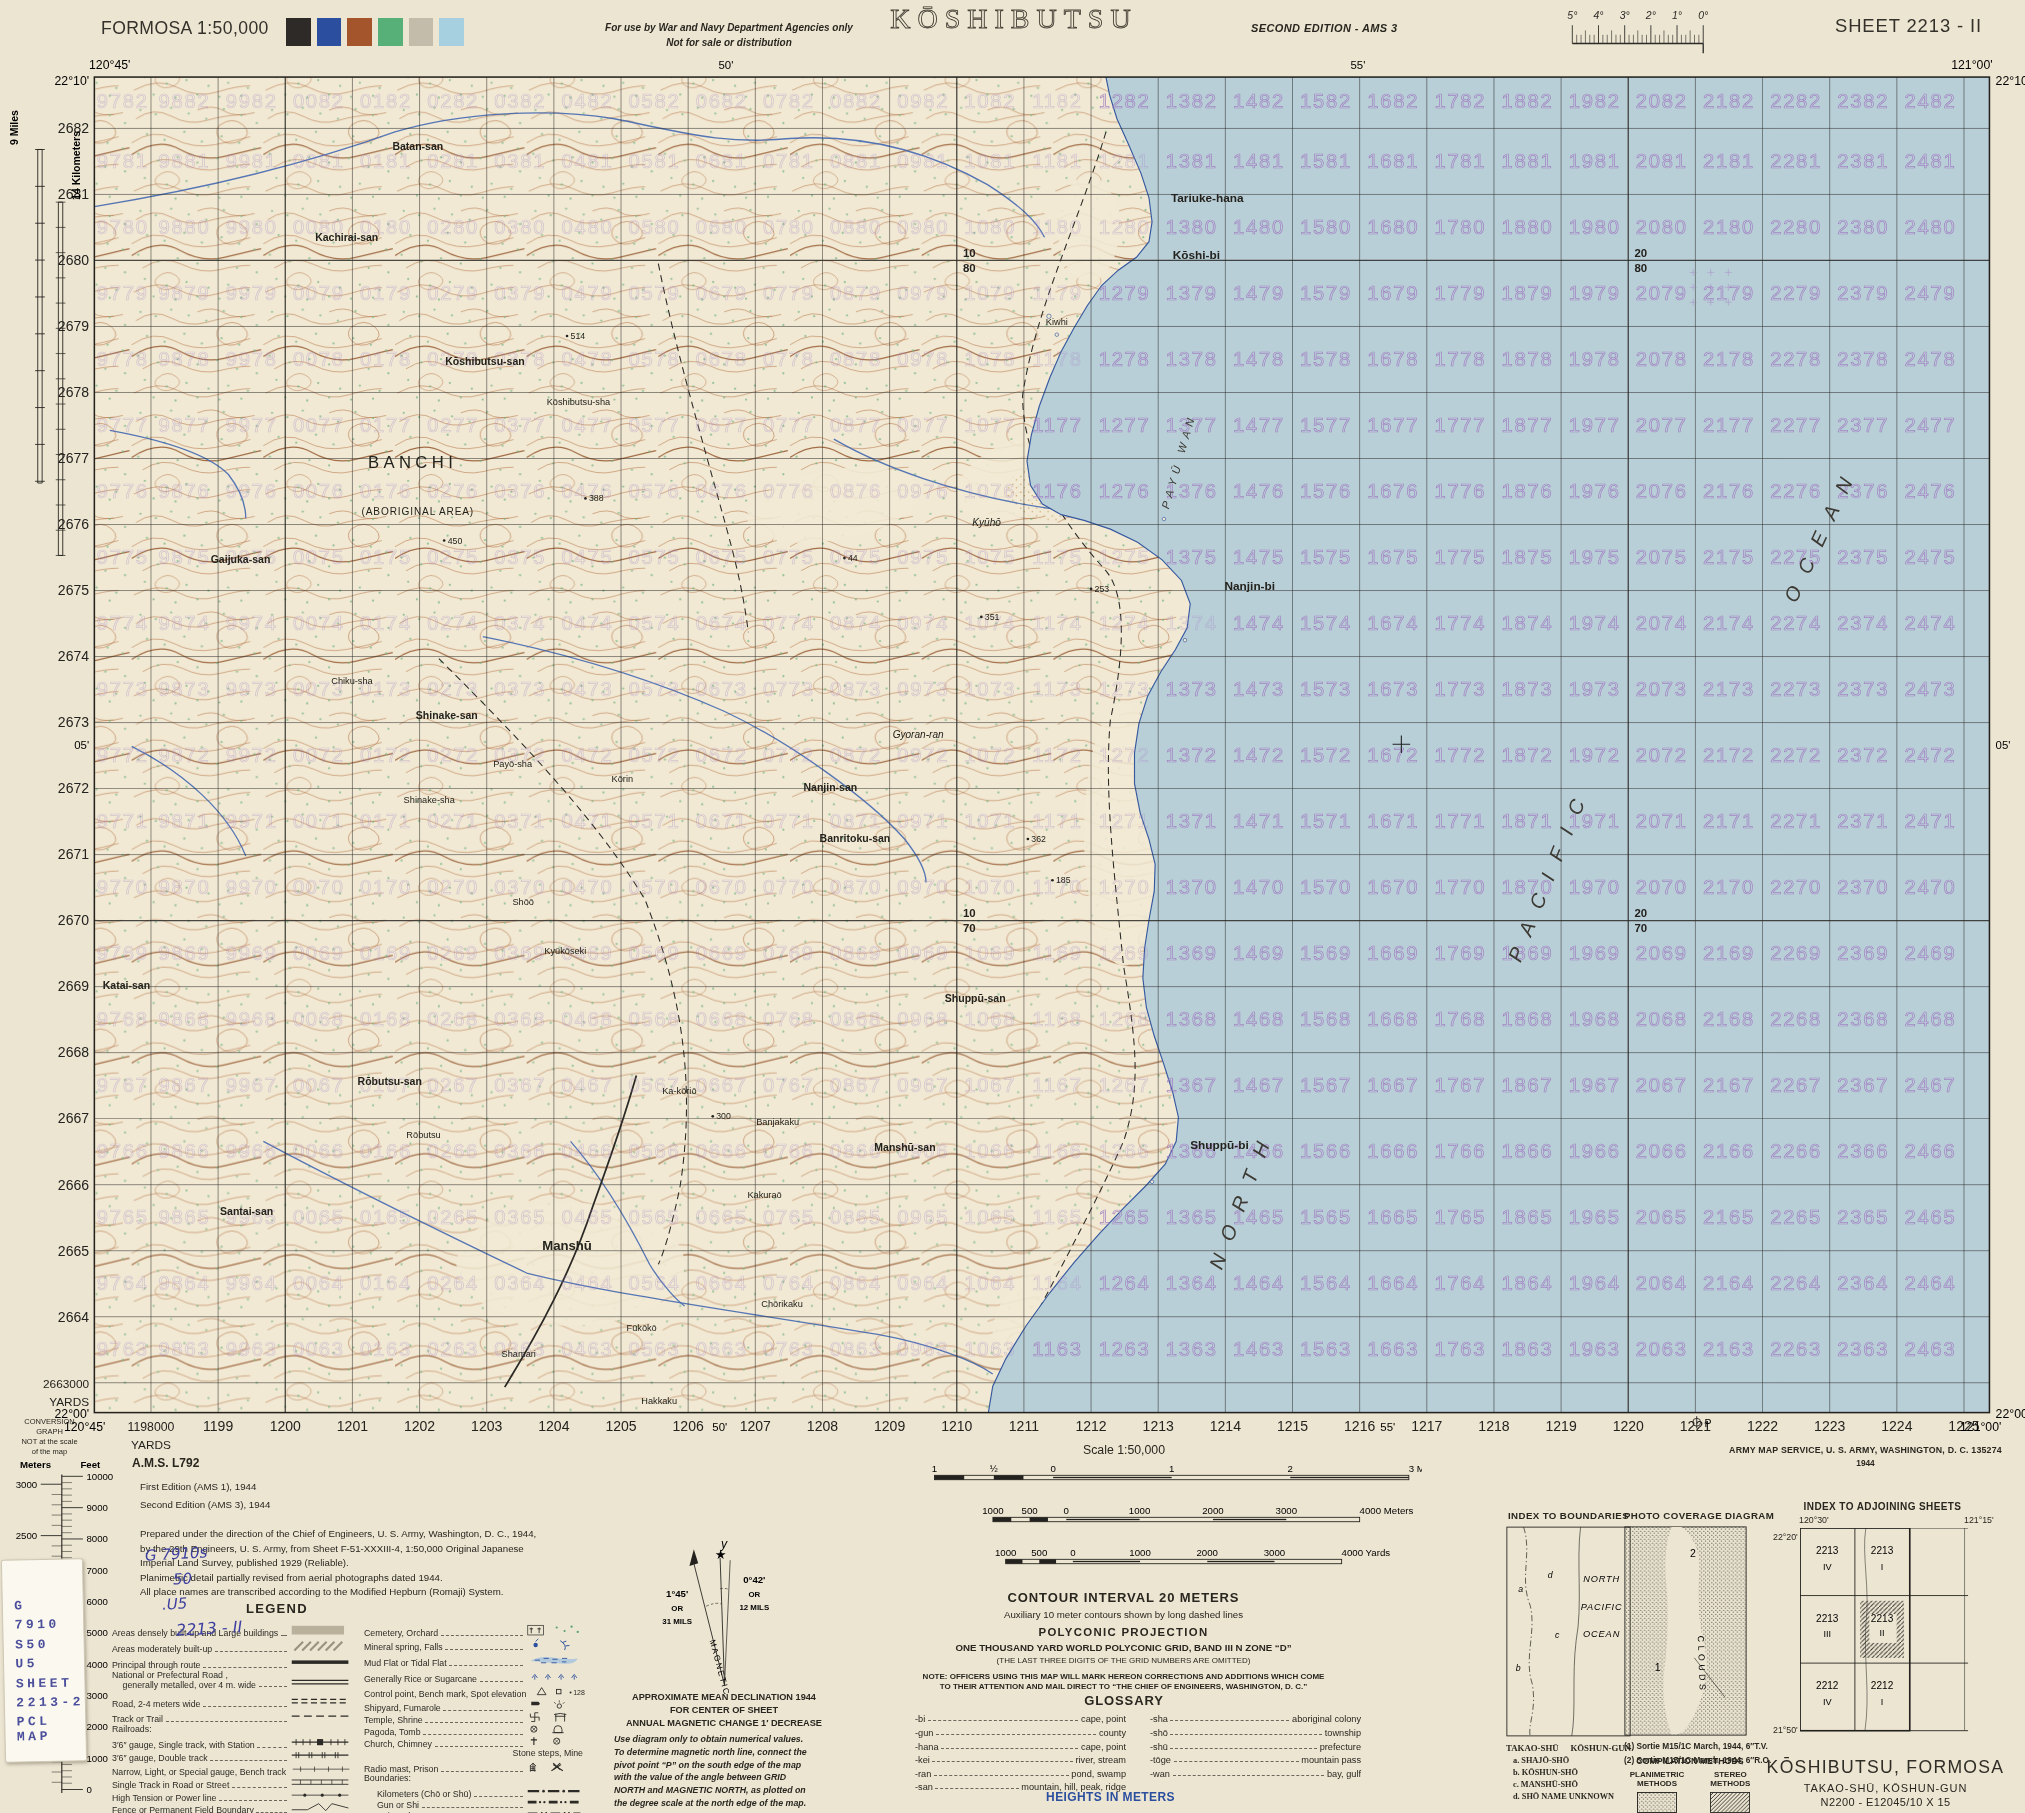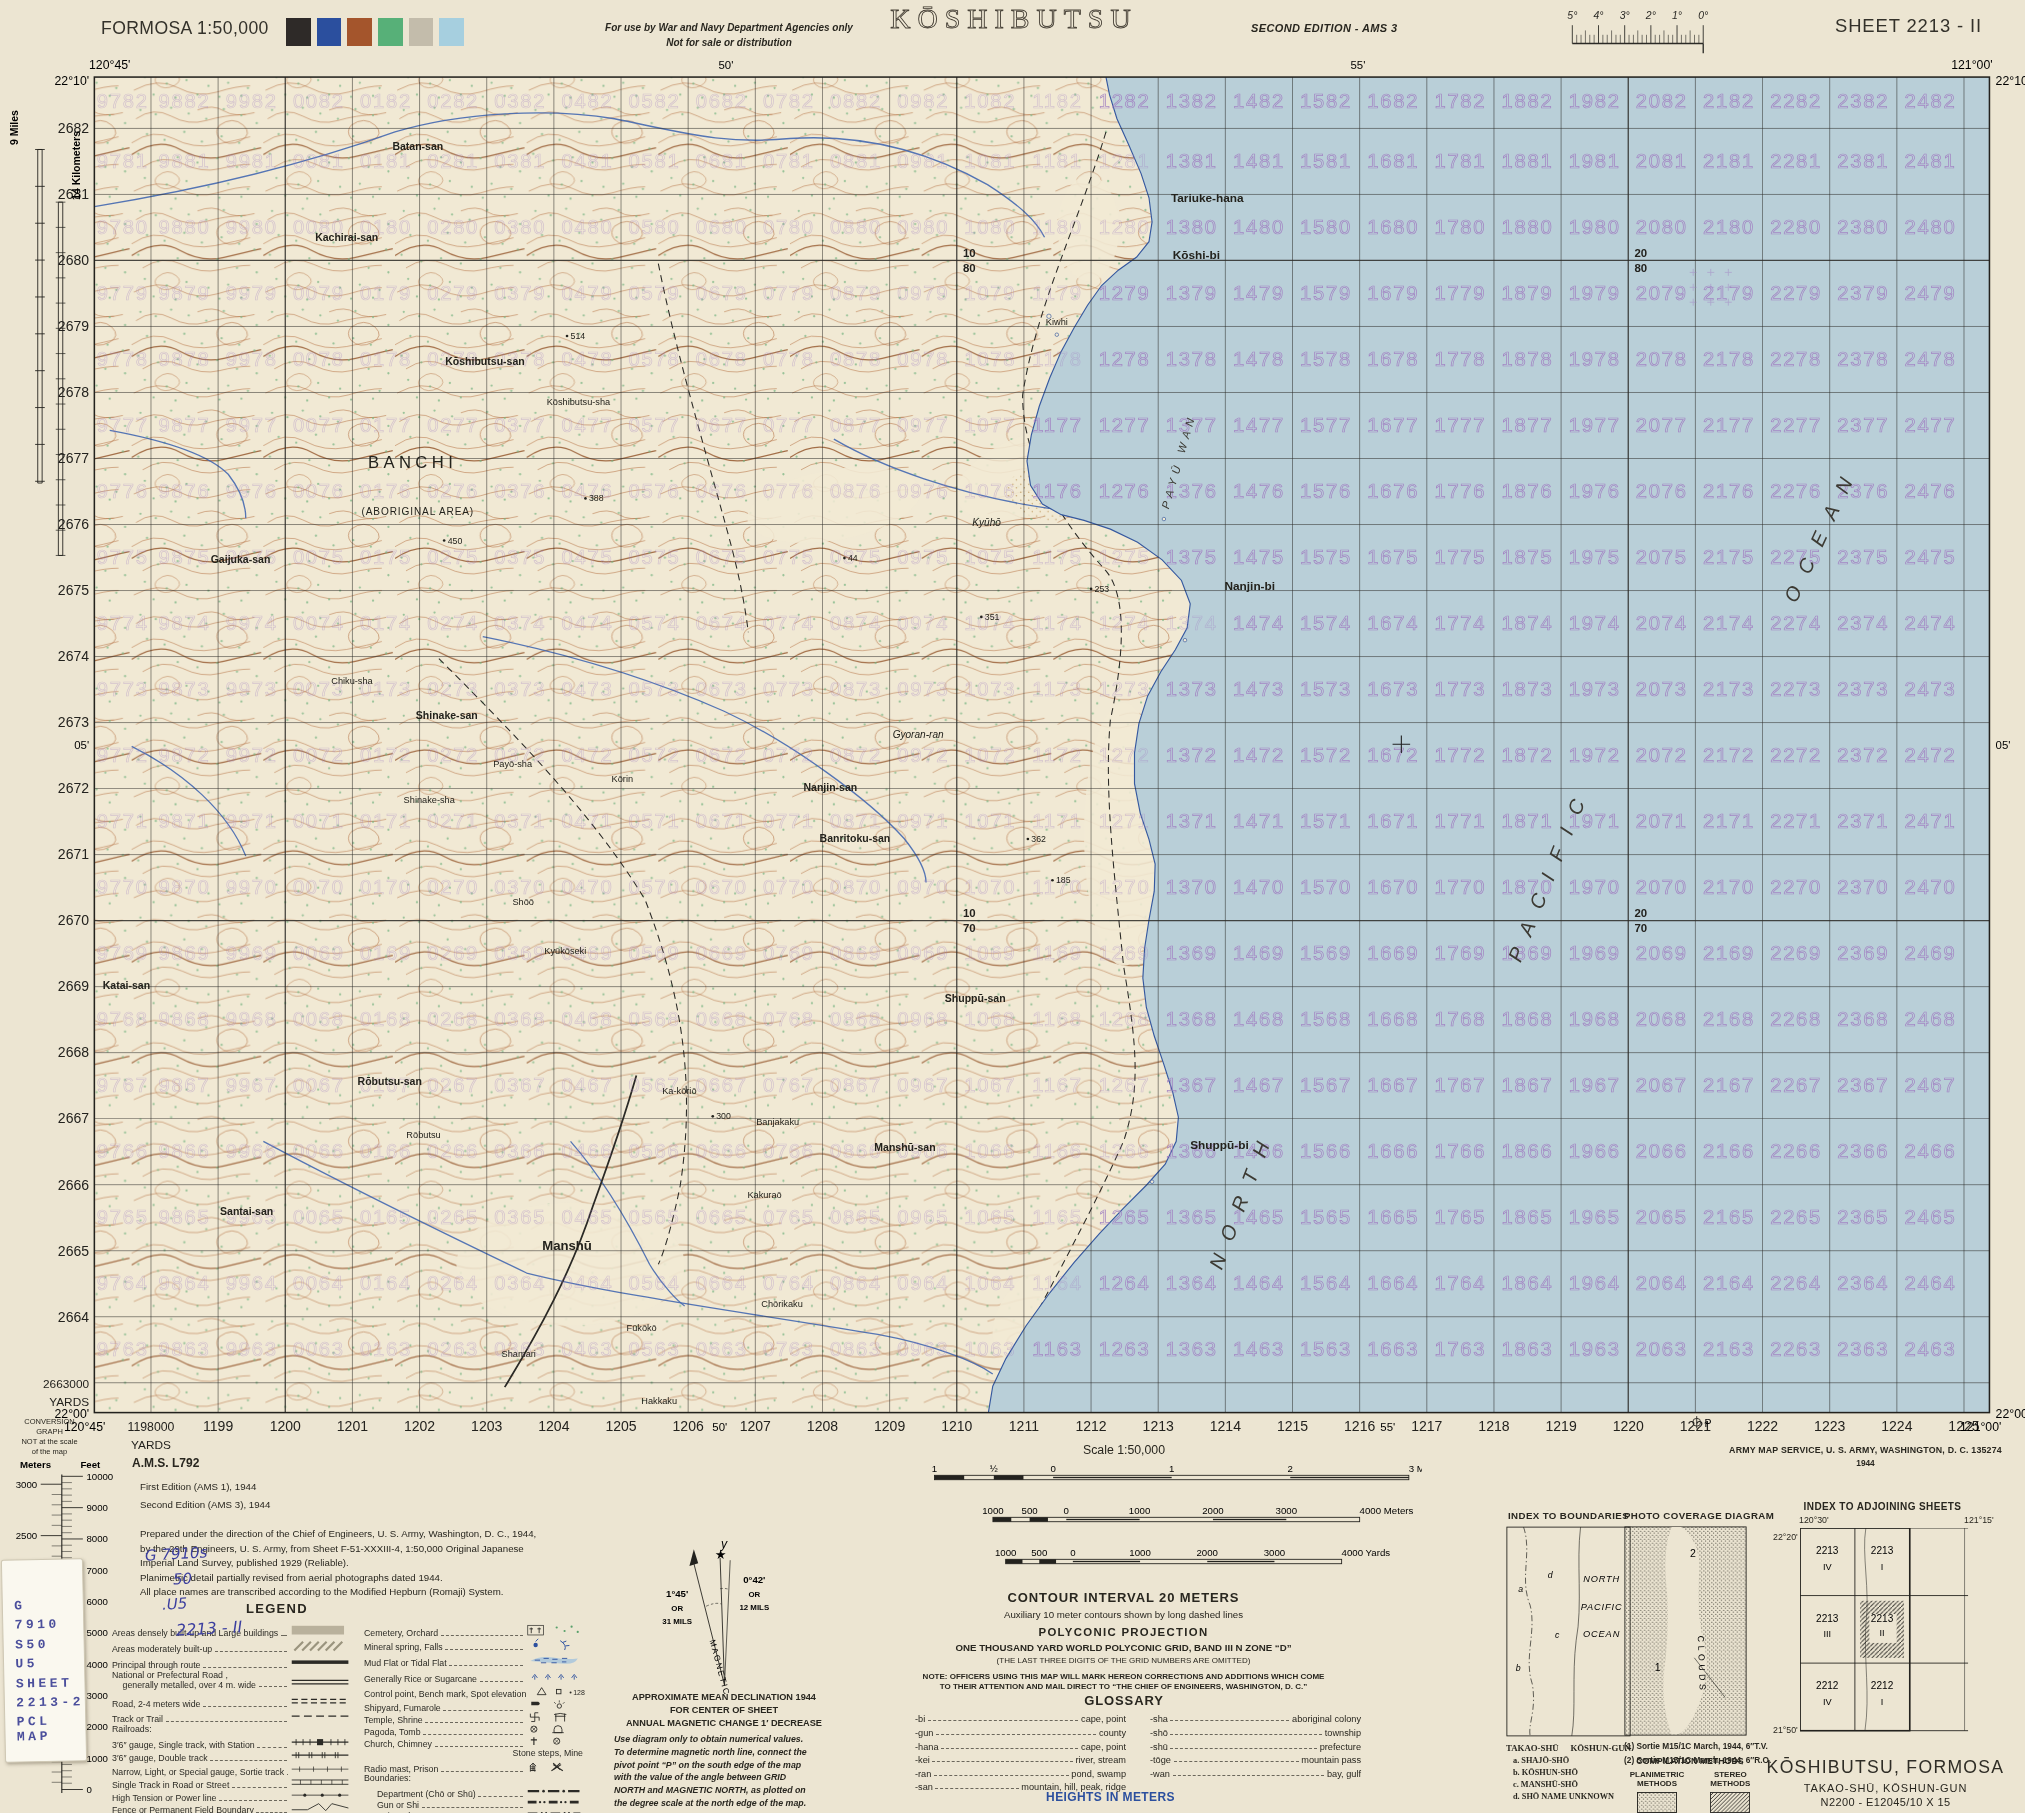--- a/index.html
+++ b/index.html
@@ -1157,21 +1157,21 @@
       </div>
       <div class="lgrow" style="position: absolute; left: 112px; top: 1749px; width: 239px;">
         <span>3′6″ gauge, Double track</span>
         <span class="leader"></span>
         <span><svg width="61" height="12.3" viewBox="0 0 140 28">
             <path d="M4,14 H134" stroke="#2b2a26" fill="none" stroke-width="2.5"></path>
             <path d="M14,7 V21 M20,7 V21 M44,7 V21 M50,7 V21 M74,7 V21 M80,7 V21 M104,7 V21 M110,7 V21" stroke="#2b2a26" fill="none" stroke-width="2"></path>
           </svg></span>
       </div>
       <div class="lgrow" style="position: absolute; left: 112px; top: 1763px; width: 239px;">
-        <span>Narrow, Light, or Special gauge, Sortie track</span>
+        <span>Narrow, Light, or Special gauge, Bench track</span>
         <span class="leader"></span>
         <span><svg width="61" height="12.3" viewBox="0 0 140 28">
             <path d="M4,14 H134" stroke="#2b2a26" fill="none" stroke-width="1.6"></path>
             <path d="M22,8 V20 M54,8 V20 M86,8 V20 M118,8 V20" stroke="#2b2a26" fill="none" stroke-width="1.6"></path>
           </svg></span>
       </div>
       <div class="lgrow" style="position: absolute; left: 112px; top: 1776px; width: 239px;">
         <span>Single Track in Road or Street</span>
         <span class="leader"></span>
         <span><svg width="61" height="12.3" viewBox="0 0 140 28">
@@ -1293,21 +1293,21 @@
         <span class="leader"></span>
         <span><svg width="57" height="12.3" viewBox="0 0 130 28">
             <path d="M16,24 V7 M9,14 L16,7 L23,14 M10,24 h12" stroke="#2b2a26" fill="none" stroke-width="2"></path>
             <path d="M62,7 L78,22 M78,7 L62,22" stroke="#2b2a26" stroke-width="2.6"></path>
           </svg></span>
       </div>
       <div class="lgrow" style="position: absolute; left: 364px; top: 1773px; width: 219px;">
         <span>Boundaries:</span>
       </div>
       <div class="lgrow" style="position: absolute; left: 377px; top: 1785px; width: 206px;">
-        <span>Department (Chō or Shū)</span>
+        <span>Kilometers (Chō or Shū)</span>
         <span class="leader"></span>
         <span><svg width="57" height="12.3" viewBox="0 0 130 28">
             <path d="M4,14 h26 M50,14 h26 M96,14 h26" stroke="#2b2a26" stroke-width="5"></path>
             <circle cx="40" cy="14" r="3" fill="#2b2a26"></circle>
             <circle cx="86" cy="14" r="3" fill="#2b2a26"></circle>
           </svg></span>
       </div>
       <div class="lgrow" style="position: absolute; left: 377px; top: 1796px; width: 206px;">
         <span>Gun or Shi</span>
         <span class="leader"></span>

